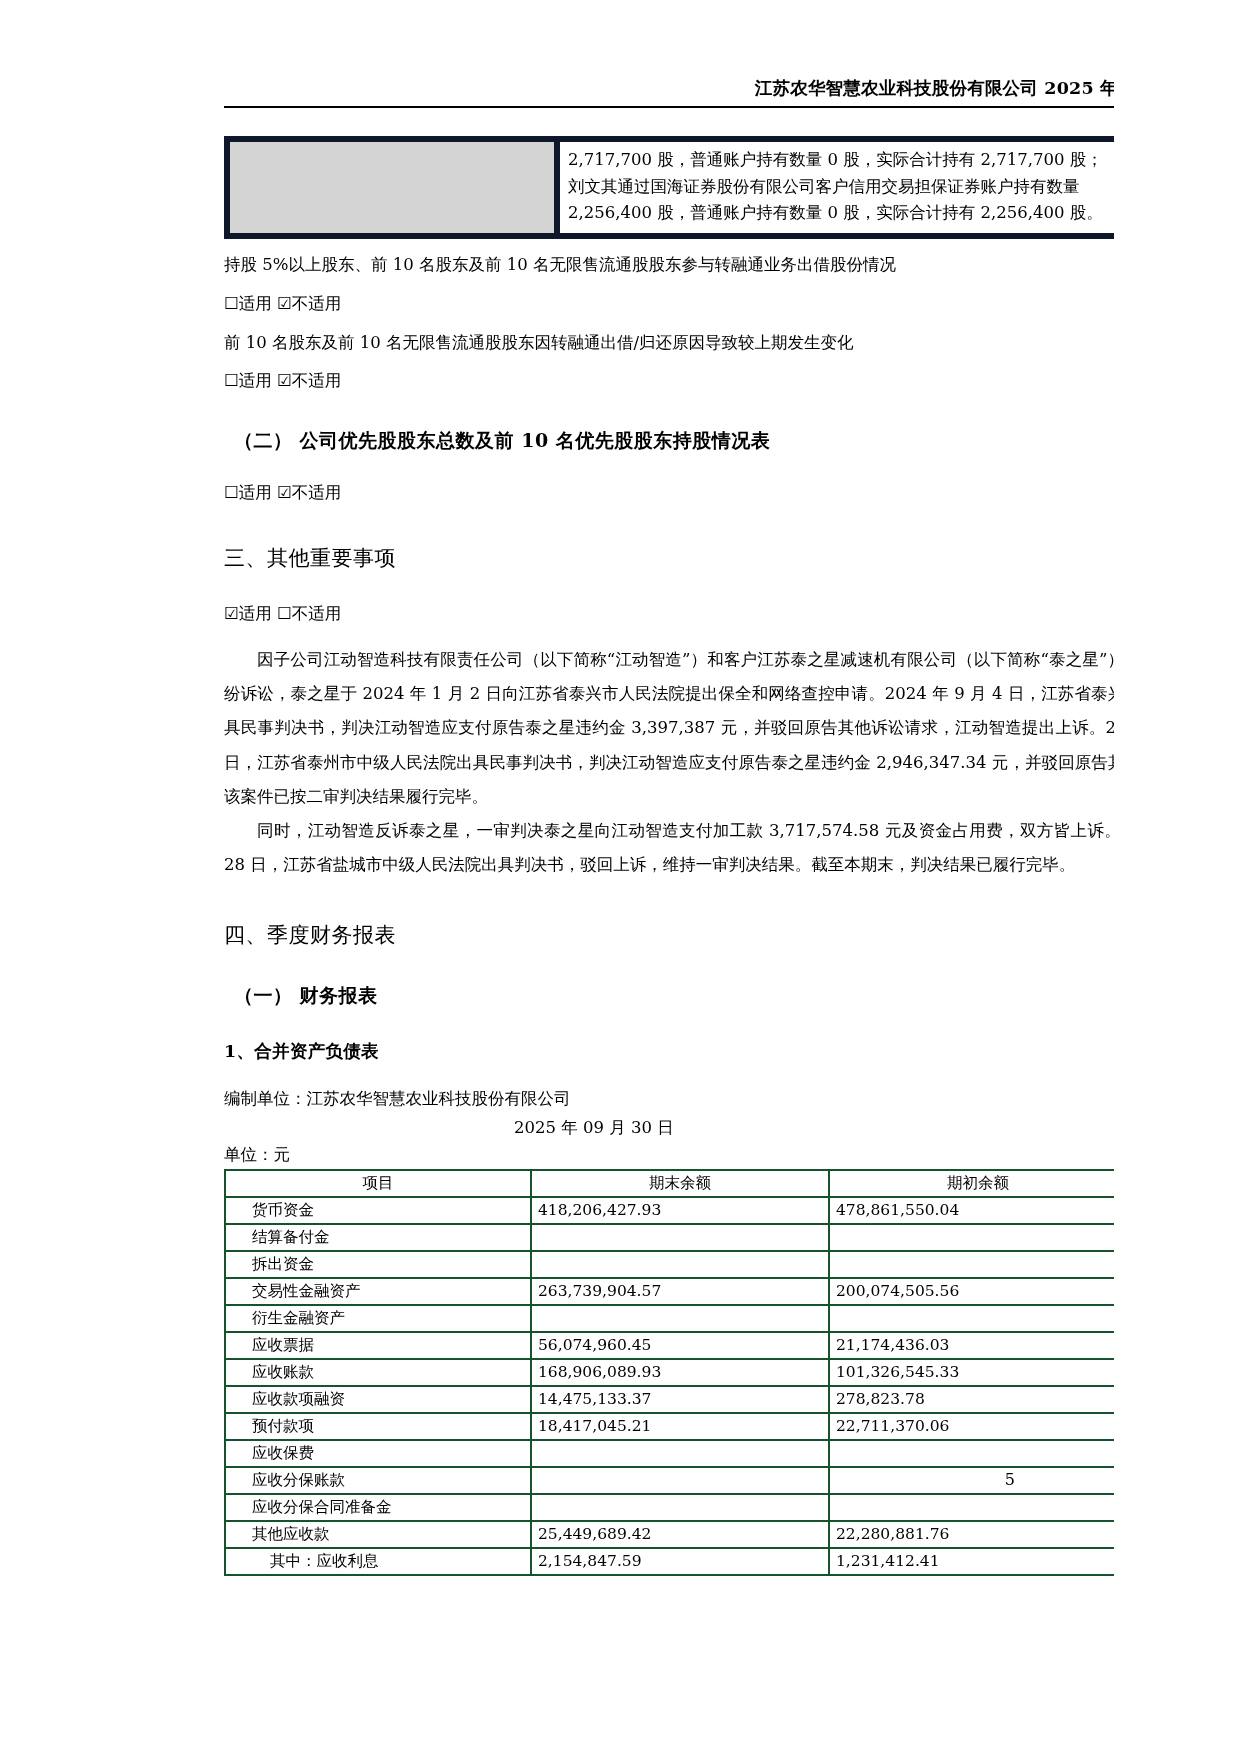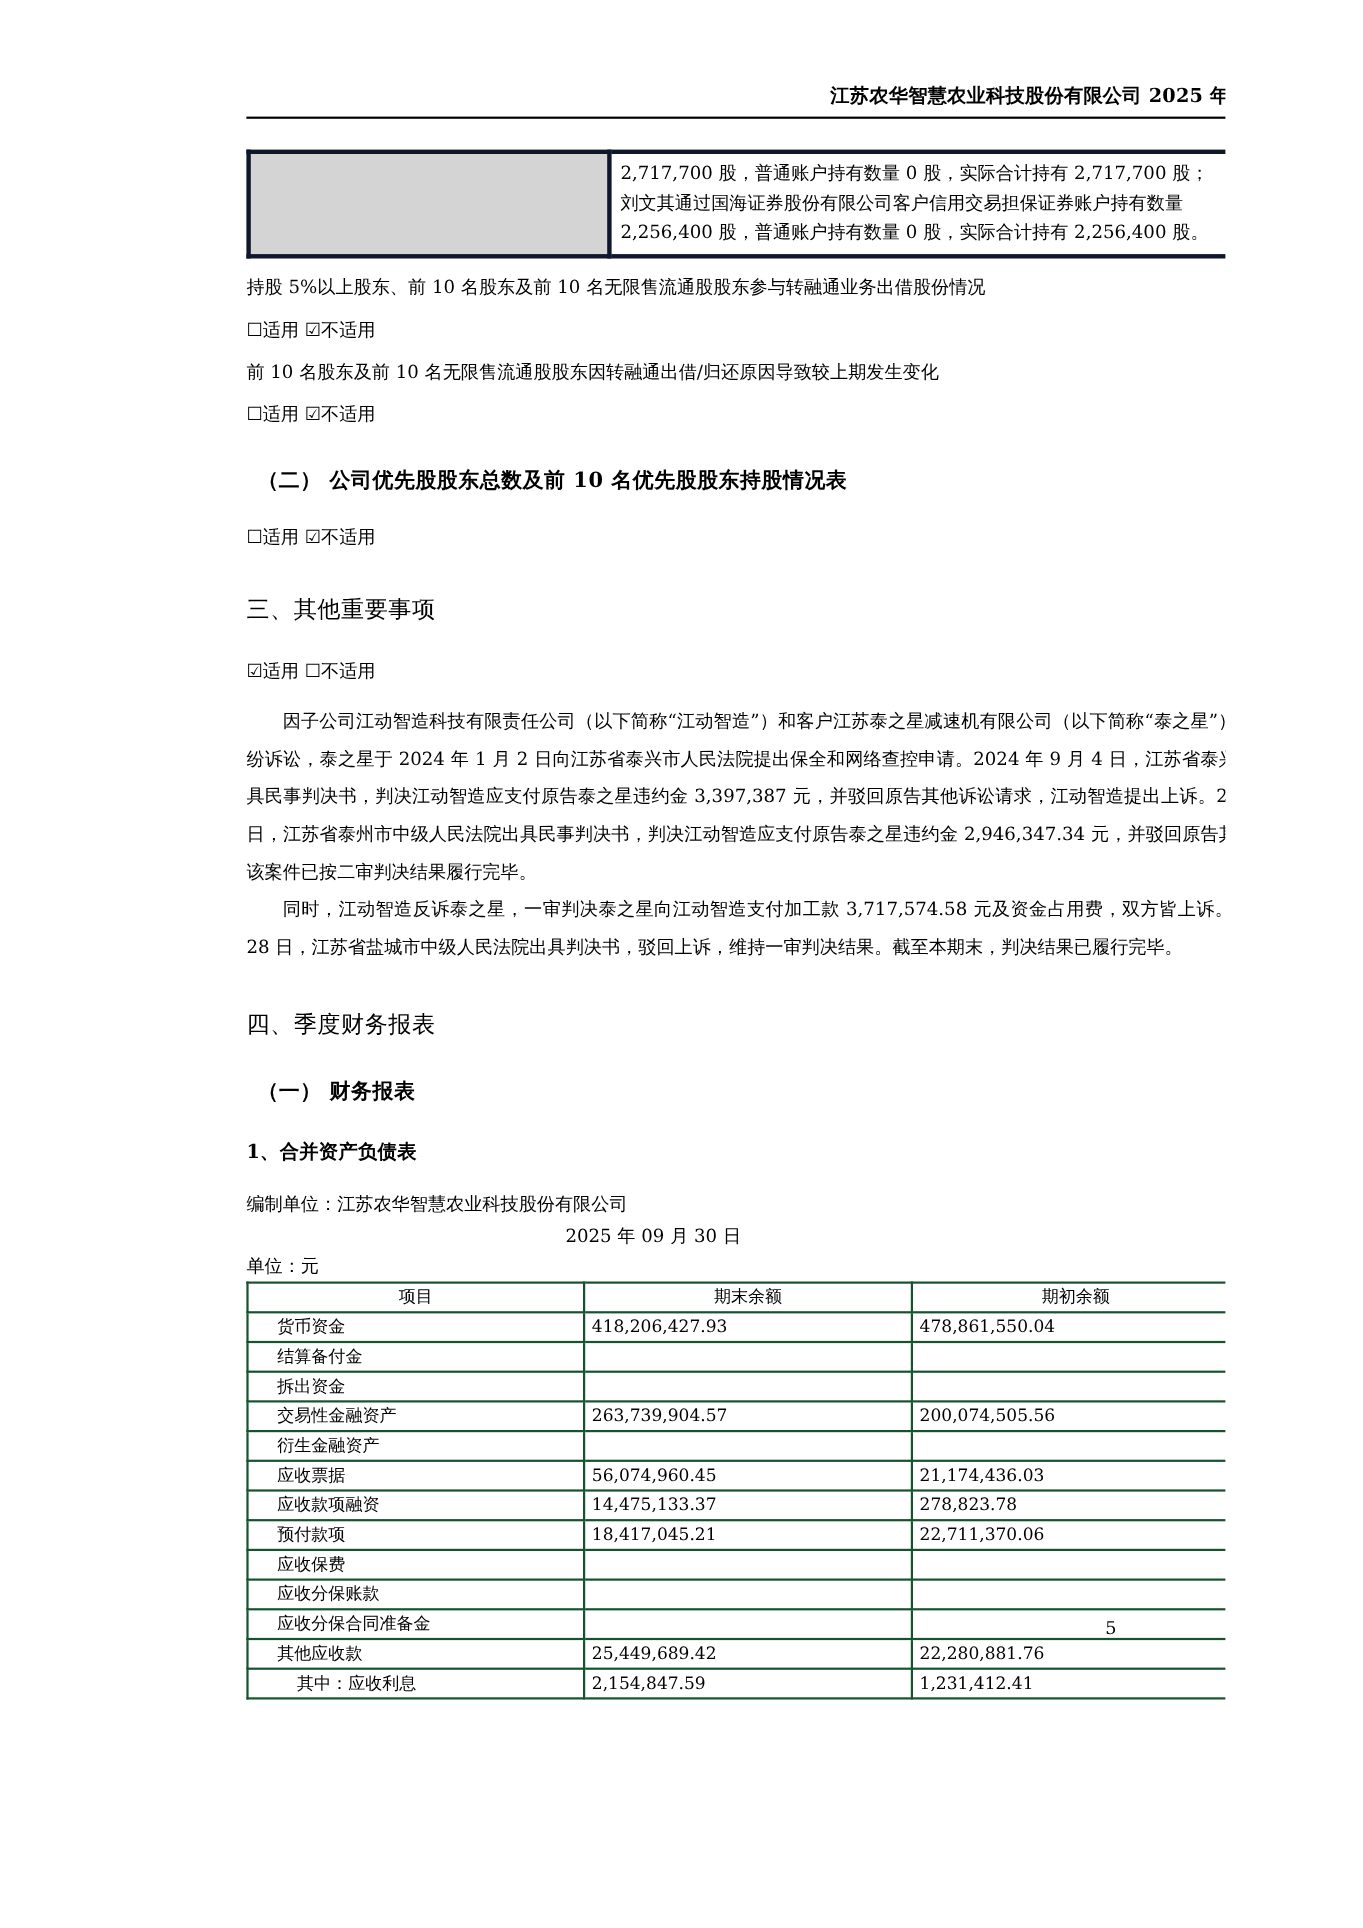--- a/index.html
+++ b/index.html
@@ -45,21 +45,21 @@
   }
 
   
   .top-table {
     margin-top: 28px;
     border-collapse: collapse;
     width: 902px;
     table-layout: fixed;
   }
   .top-table td {
-    border: 4px solid #0f172a;
+    border: 6px solid #0f172a;
     vertical-align: top;
     padding: 0;
   }
   .top-table td.shade {
     background: #d4d4d4;
     width: 324px;
   }
   .top-table td.celltext {
     padding: 5px 8px 6px 8px;
     font-size: 16.5px;
@@ -255,20 +255,25 @@
             <td class="lbl lvl1">衍生金融资产</td>
             <td class="num"></td>
             <td class="num"></td>
           </tr>
           <tr>
             <td class="lbl lvl1">应收票据</td>
             <td class="num">56,074,960.45</td>
             <td class="num">21,174,436.03</td>
           </tr>
           <tr>
+            <td class="lbl lvl1">应收账款</td>
+            <td class="num">168,906,089.93</td>
+            <td class="num">101,326,545.33</td>
+          </tr>
+          <tr>
             <td class="lbl lvl1">应收款项融资</td>
             <td class="num">14,475,133.37</td>
             <td class="num">278,823.78</td>
           </tr>
           <tr>
             <td class="lbl lvl1">预付款项</td>
             <td class="num">18,417,045.21</td>
             <td class="num">22,711,370.06</td>
           </tr>
           <tr>

